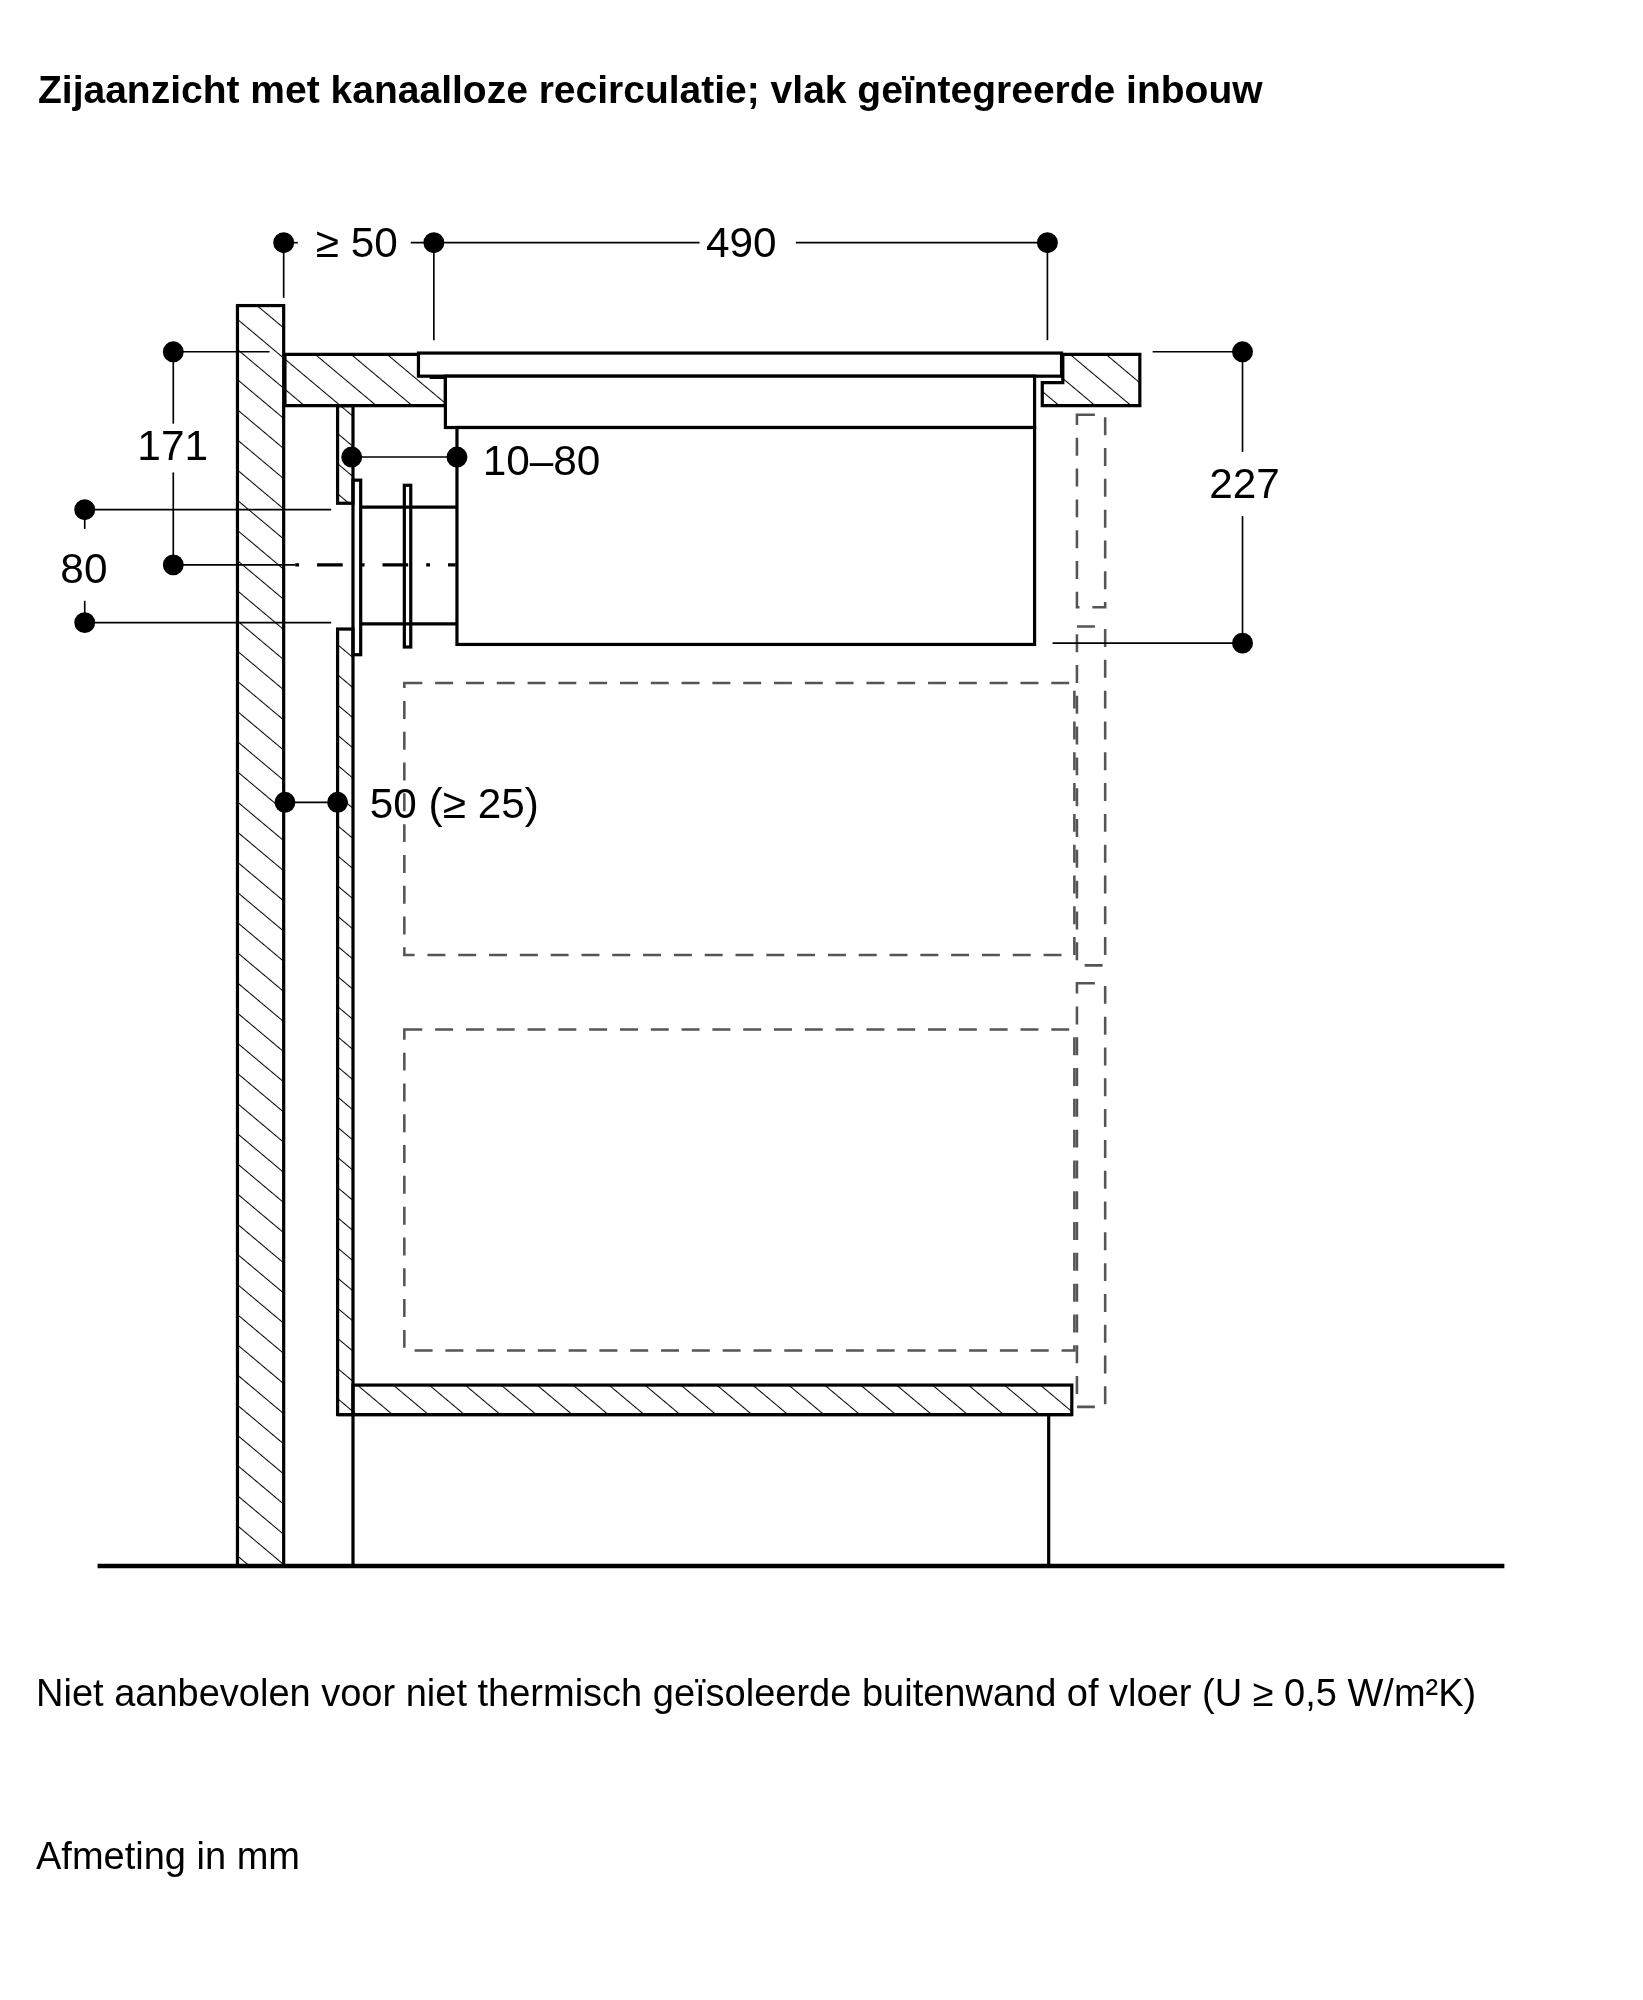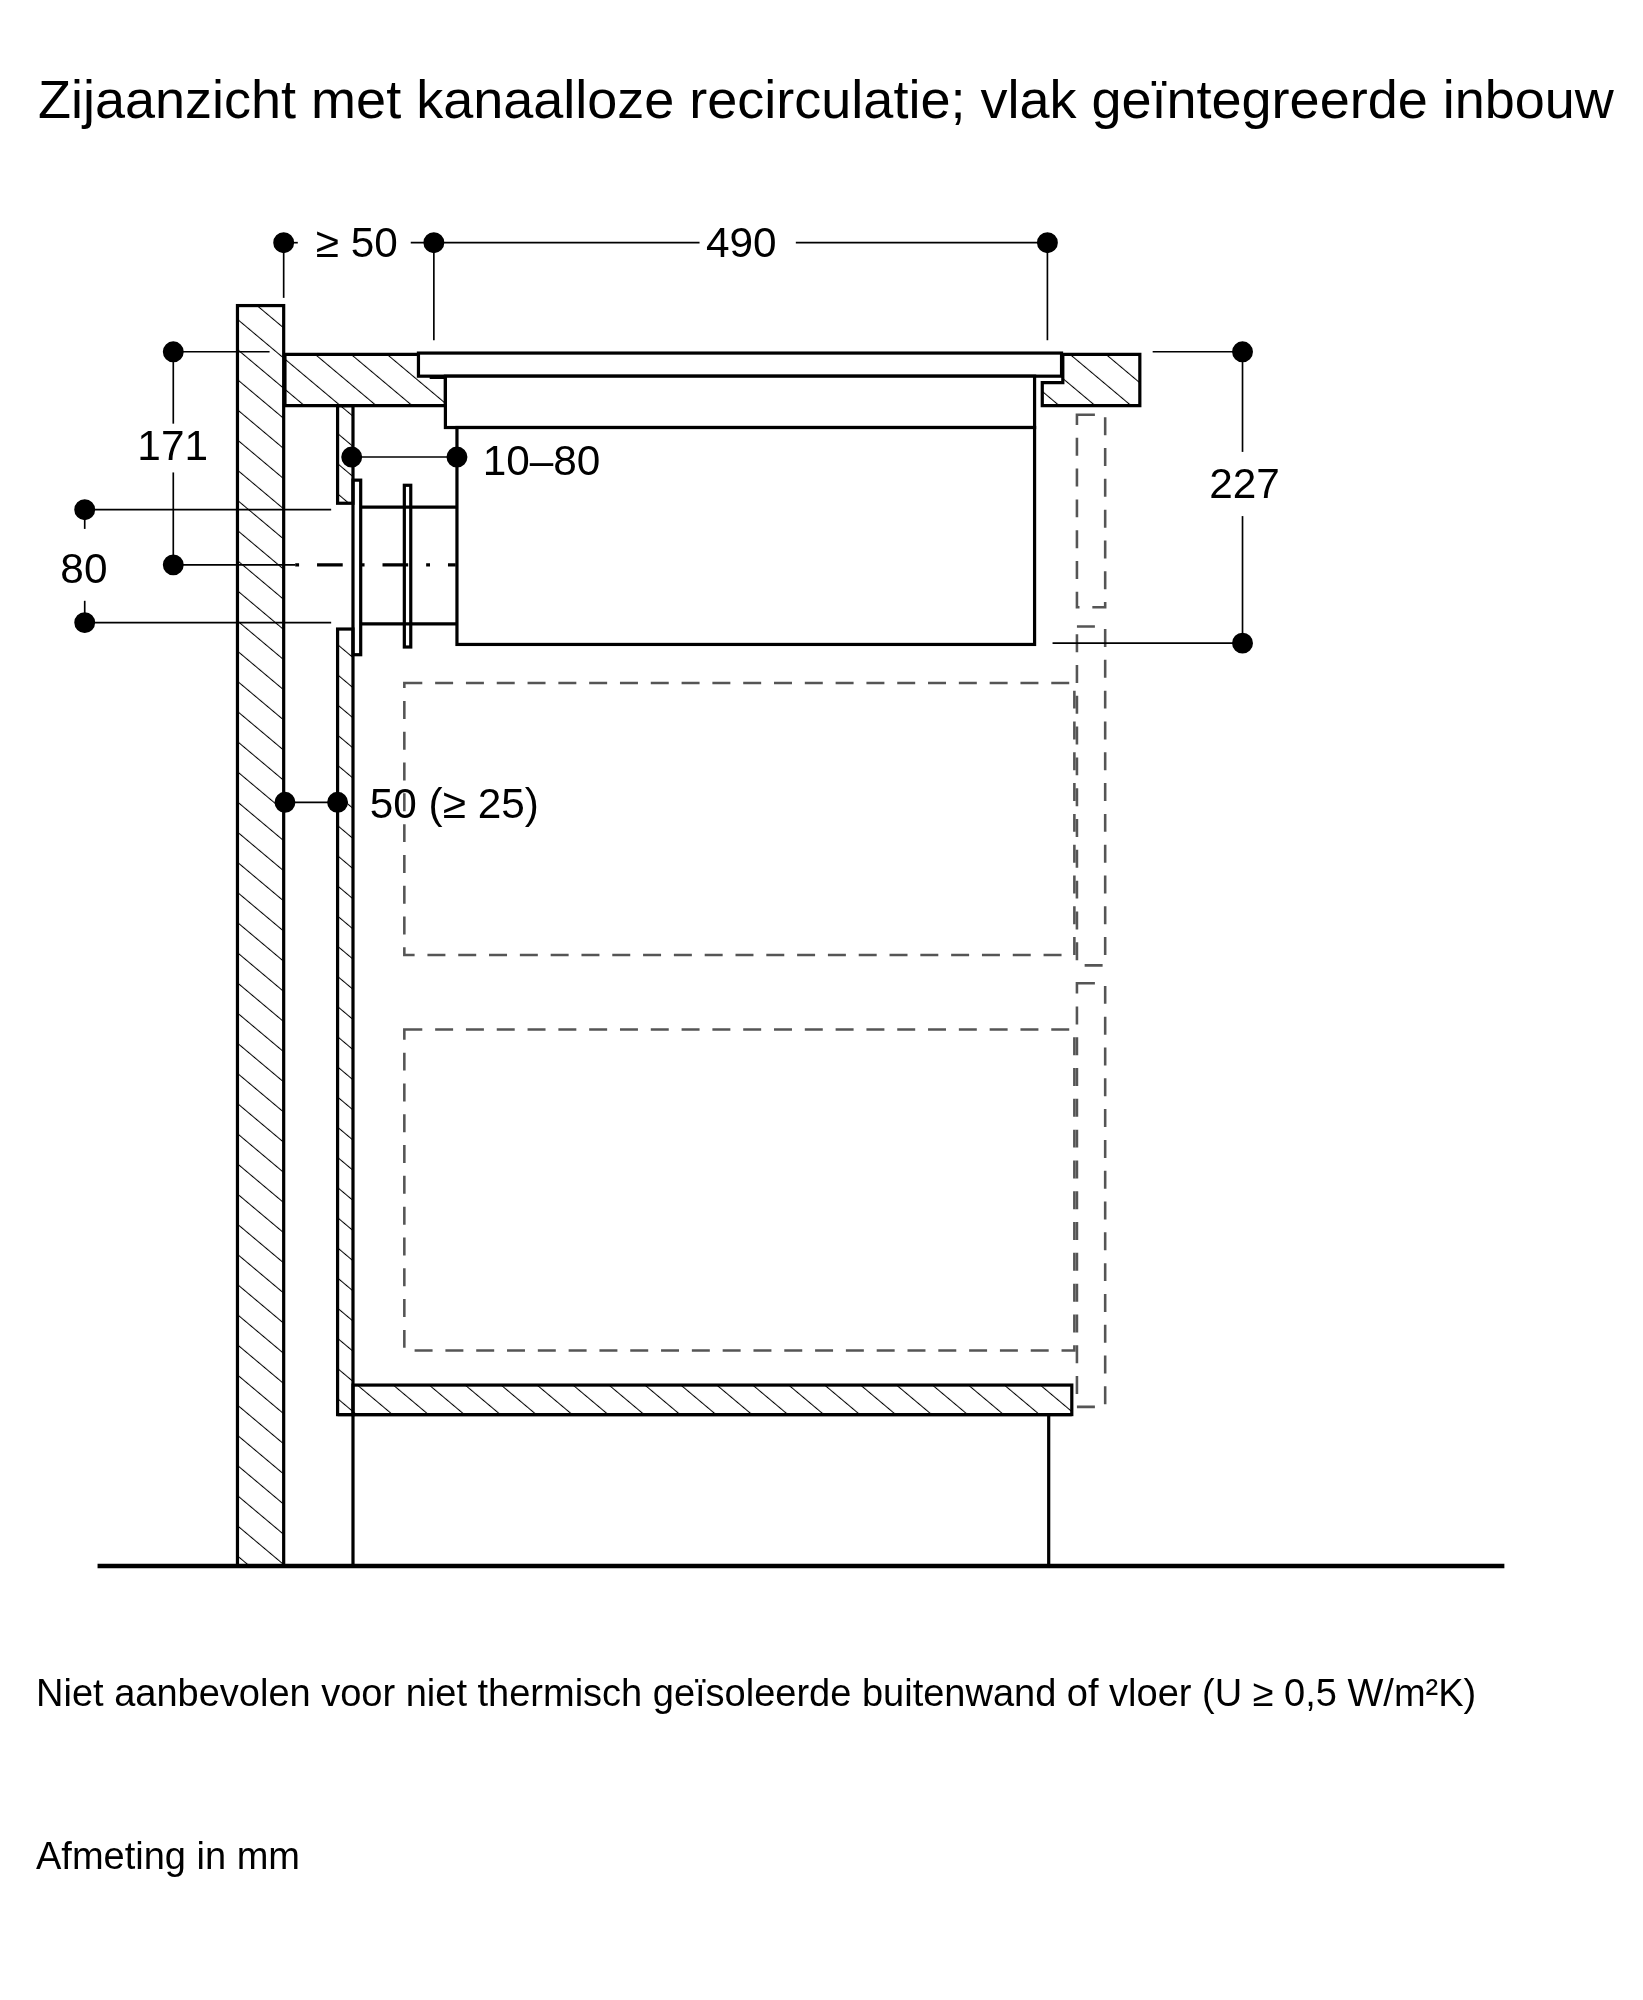--- a/index.html
+++ b/index.html
@@ -1,17 +1,17 @@
 <!DOCTYPE html>
 <html><head>
 <meta charset="utf-8">
 <style>
   html, body { margin:0; padding:0; background:#ffffff; }
   body { width:1643px; height:2000px; position:relative; overflow:hidden; font-family:"Liberation Sans", sans-serif; color:#000; }
-  .title { position:absolute; left:38px; top:68px; font-size:54px; font-weight:normal; white-space:nowrap; letter-spacing:0px; }
+  .title { position:absolute; left:38px; top:68px; font-size:39px; font-weight:bold; white-space:nowrap; letter-spacing:0px; }
   .note { position:absolute; left:36px; top:1645px; font-size:38px; line-height:56px; width:1500px;margin-top:20px; }
   .unit { position:absolute; left:36px; top:1835px; font-size:38px; }
   svg { position:absolute; left:0; top:0; }
   .lbl { font-family:"Liberation Sans", sans-serif; font-size:33px; fill:#000; }
 </style>
 </head>
 <body>
 
 <div class="title">Zijaanzicht met kanaalloze recirculatie; vlak geïntegreerde inbouw</div>
 

